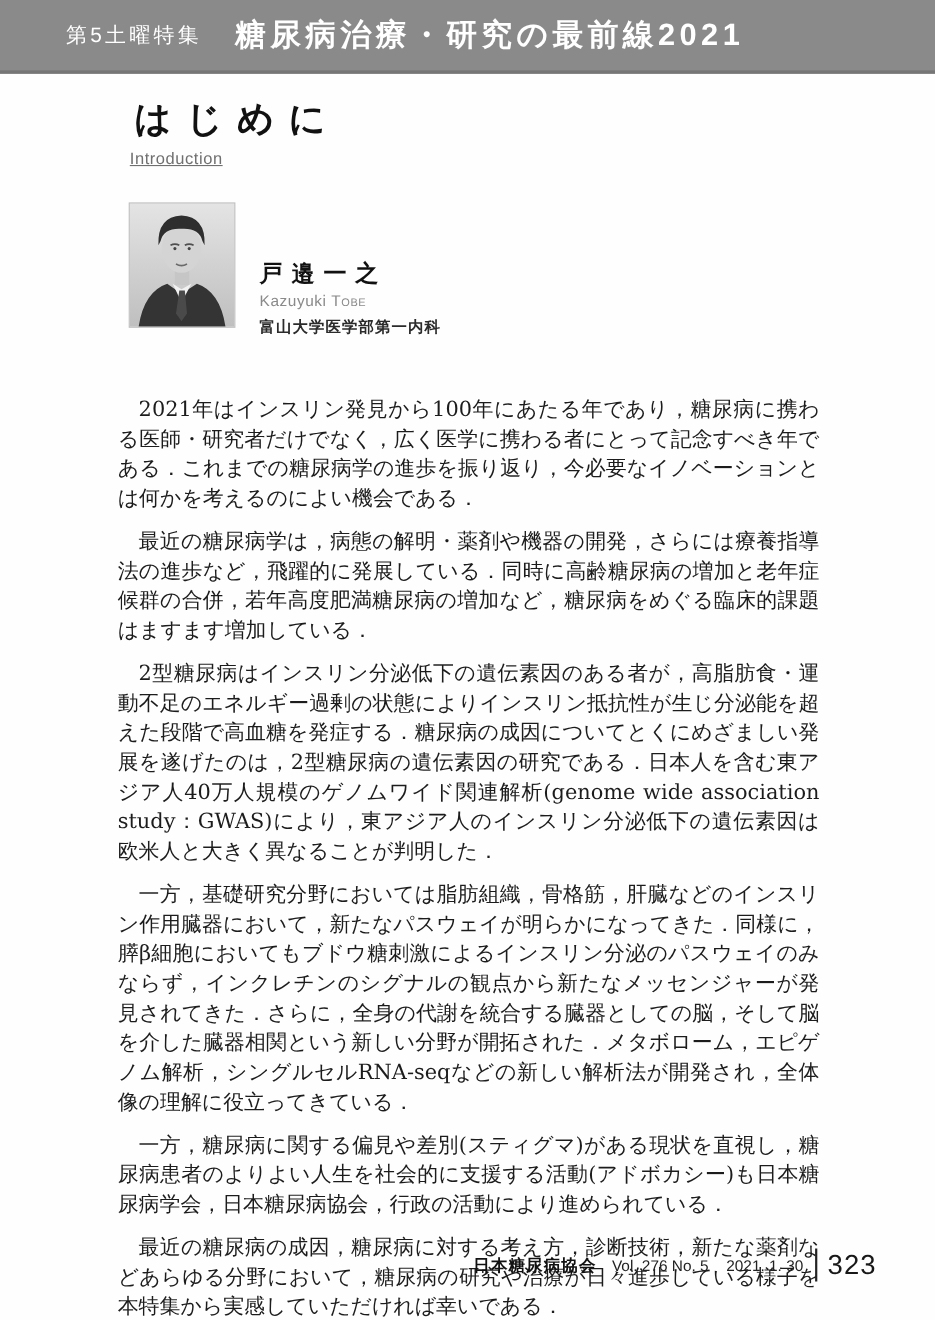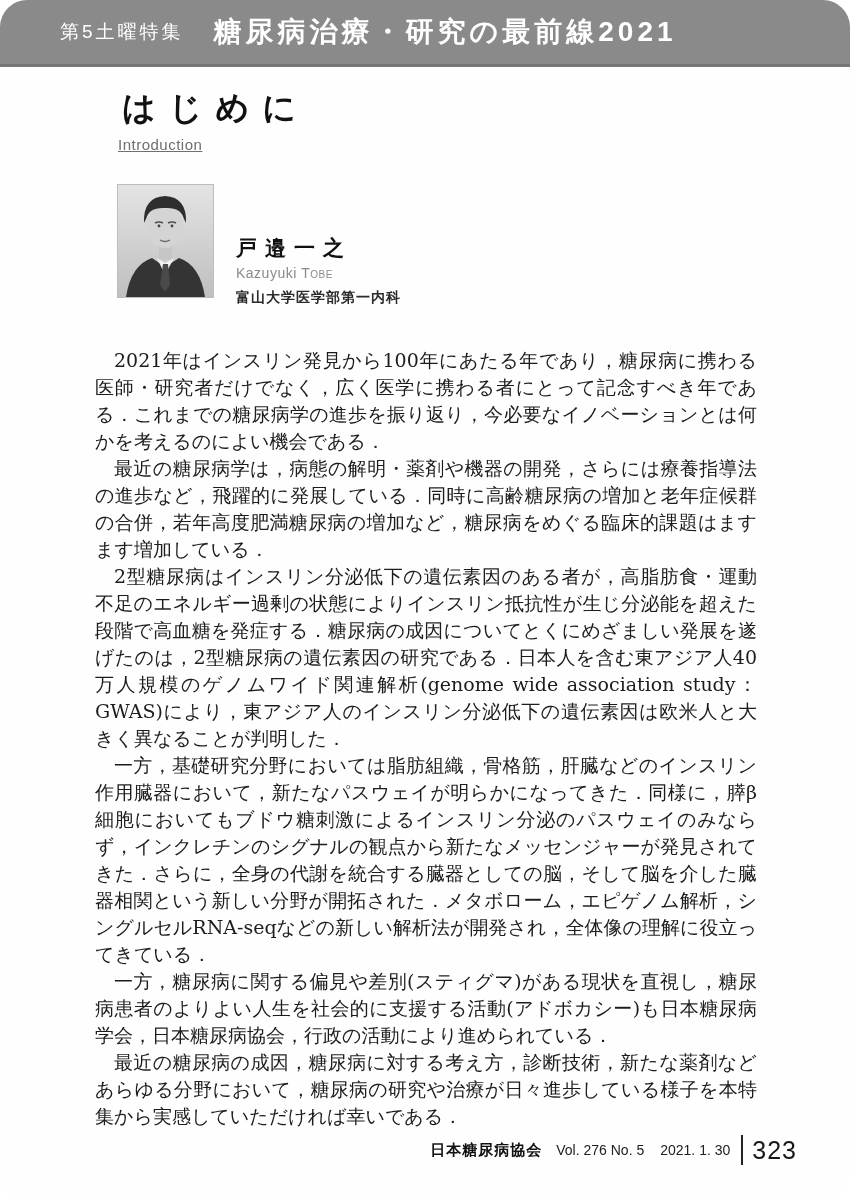--- a/index.html
+++ b/index.html
@@ -4,21 +4,20 @@
 <style>
   html, body { margin: 0; padding: 0; background: #ffffff; }
   .page {
     position: relative;
     width: 850px;
     height: 1200px;
     background: #fefefe;
     overflow: hidden;
     font-family: "Liberation Sans", sans-serif;
     color: #1c1c1c;
-    border-radius: 27px;
   }
 
   
   .topbar {
     position: absolute;
     top: 0; left: 0;
     width: 850px; height: 67px;
     background: #8a8a8a;
     border-bottom: 3px solid #767676;
     box-sizing: border-box;
@@ -94,21 +93,21 @@
   .body-text {
     position: absolute;
     left: 95px; top: 347px;
     width: 662px;
     font-family: "DejaVu Serif", "Liberation Serif", serif;
     font-size: 19px;
     line-height: 27px;
     text-align: justify;
     color: #1c1c1c;
   }
-  .body-text p { margin: 0; text-indent: 1em; }
+  .body-text p { margin: 12px; text-indent: 1em; }
 
   
   .page-footer {
     position: absolute;
     top: 1132px; right: 53px;
     height: 36px;
     display: flex;
     align-items: center;
     white-space: nowrap;
   }

